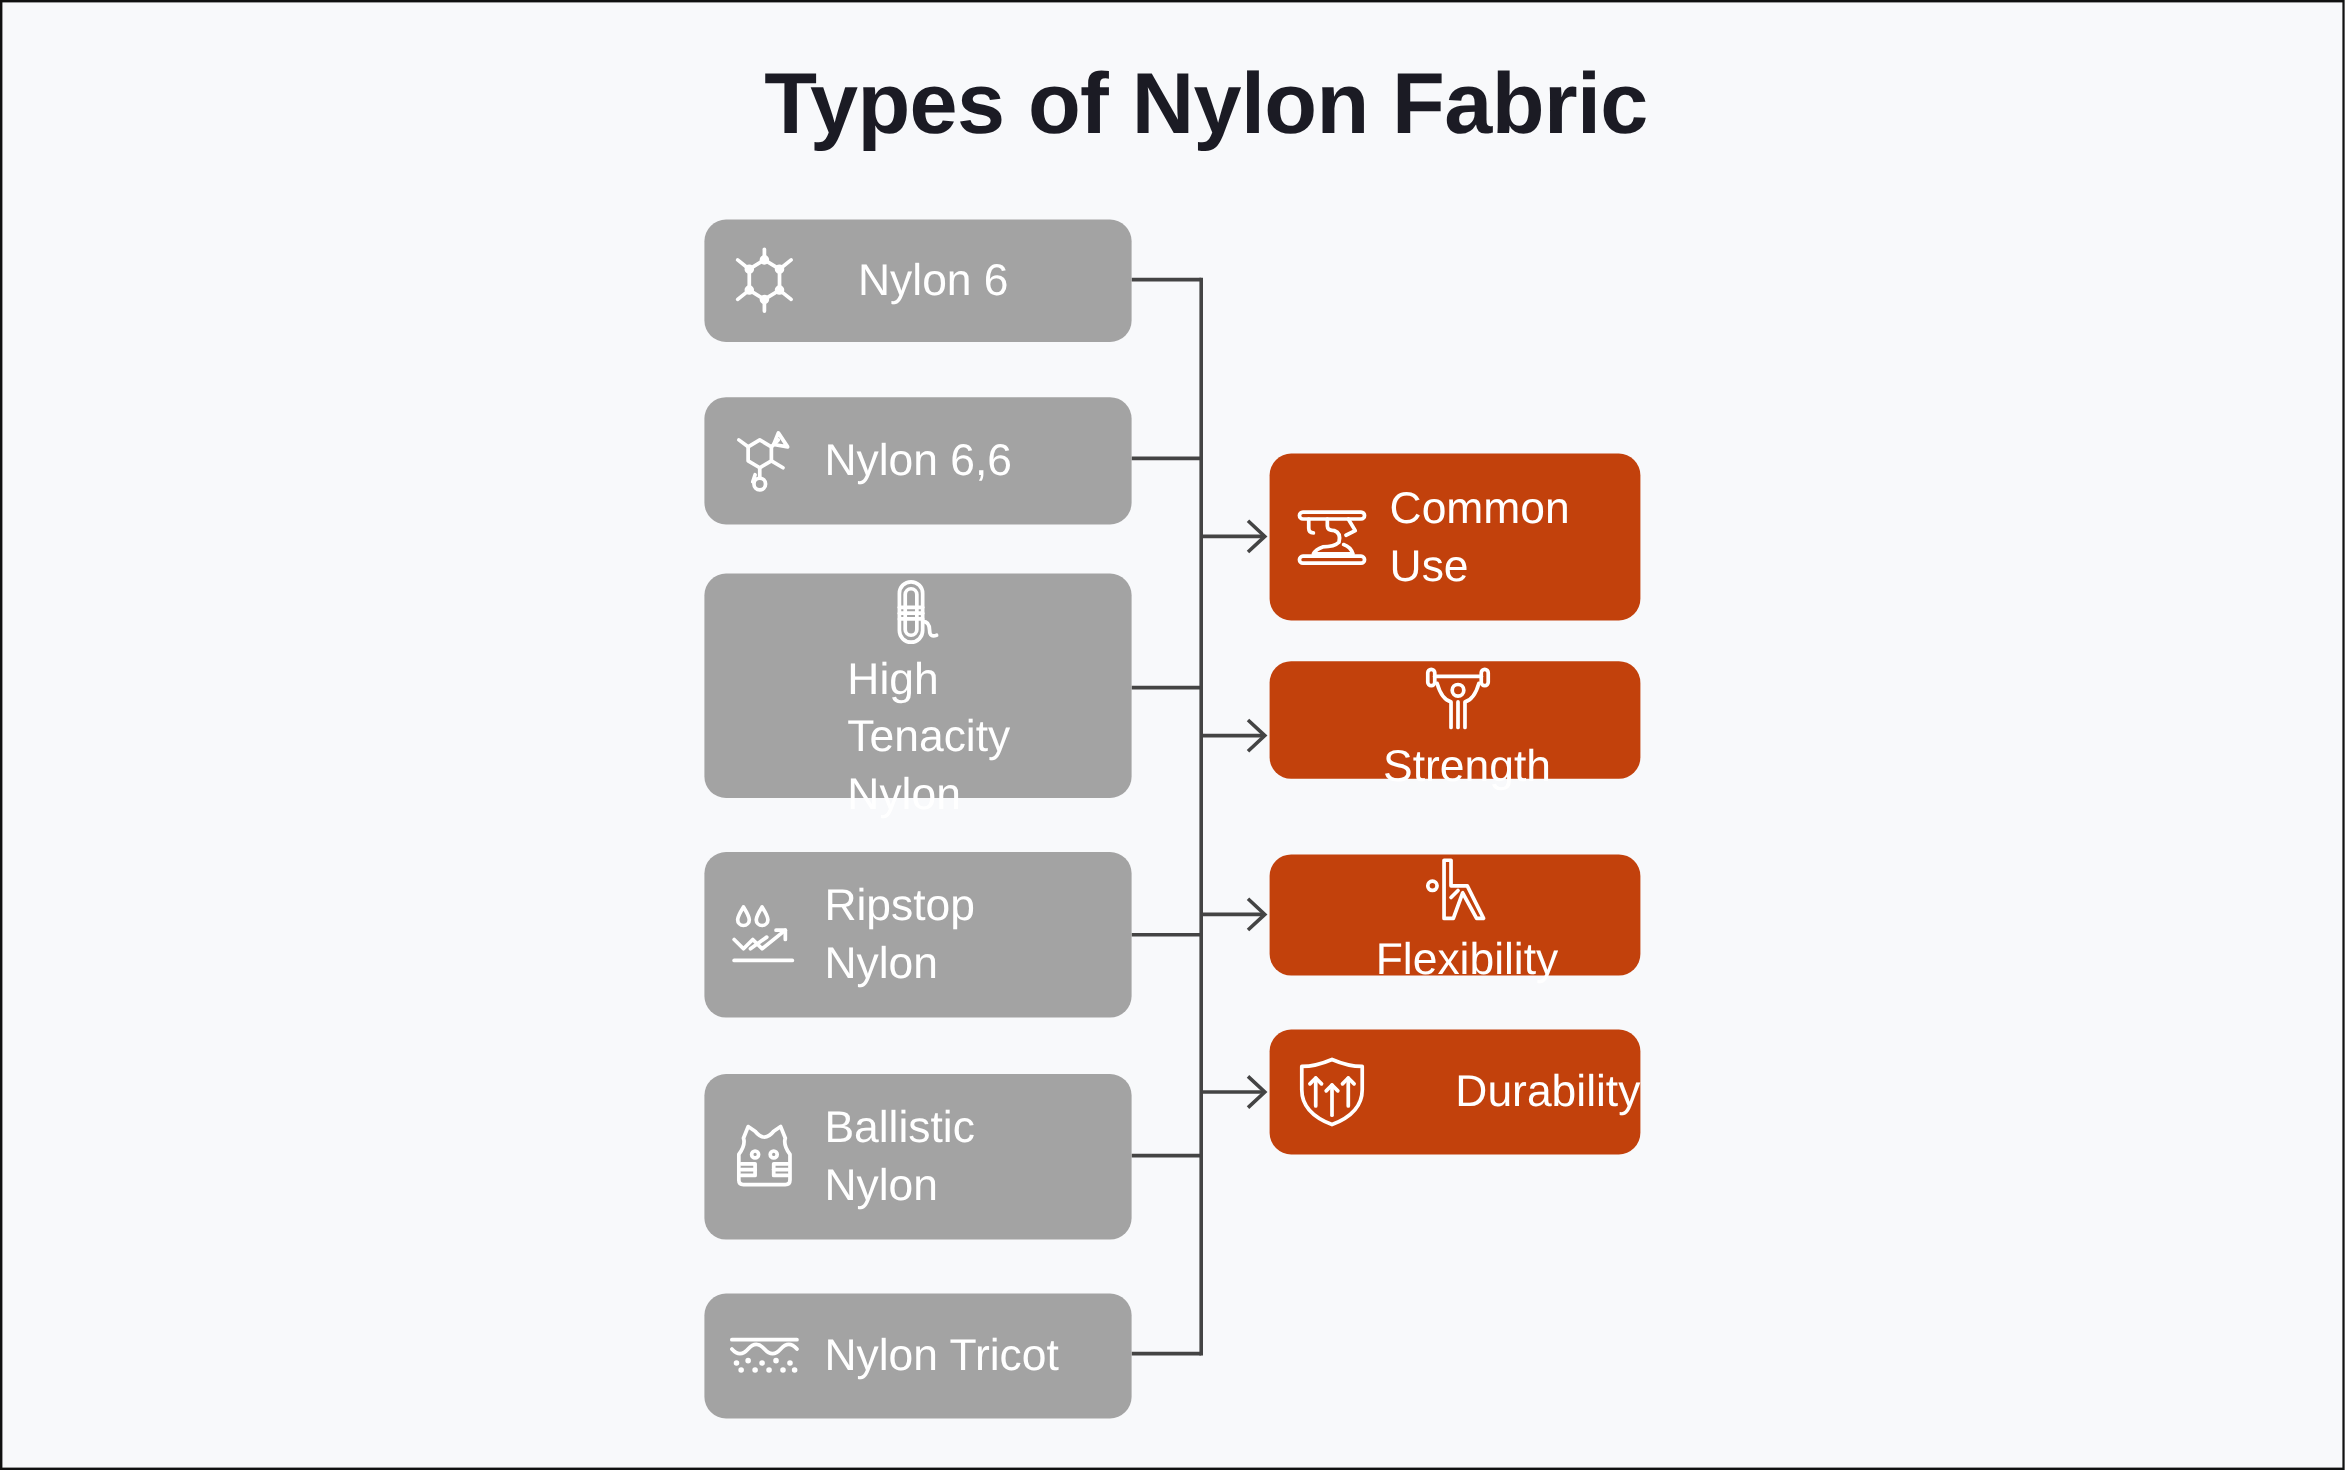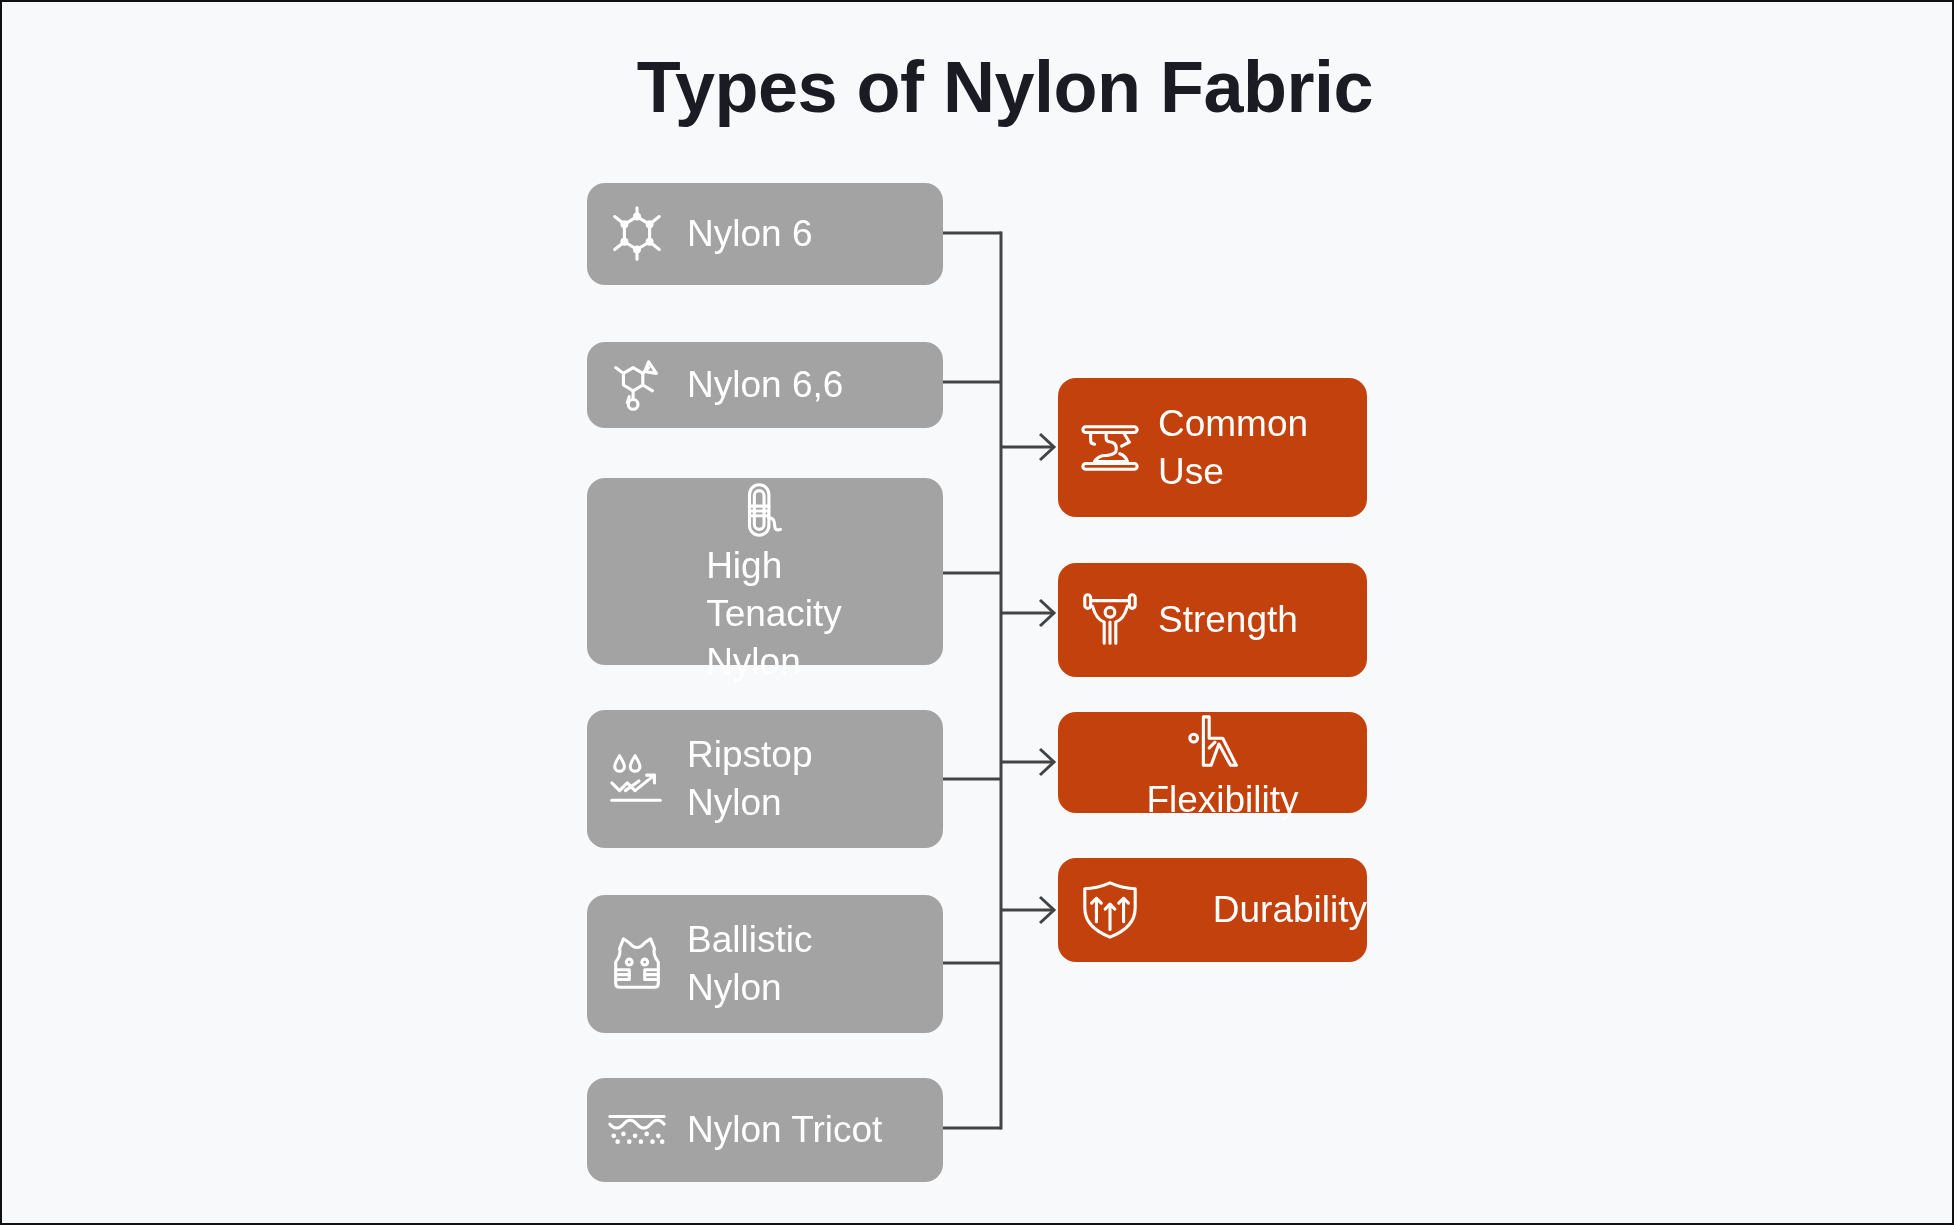--- a/index.html
+++ b/index.html
@@ -43,42 +43,42 @@
         <line x1="1001" y1="762" x2="1054" y2="762"></line>
         <polyline points="1040,749 1054,762 1040,775"></polyline>
       </g>
     <g>
         <line x1="1001" y1="910" x2="1054" y2="910"></line>
         <polyline points="1040,897 1054,910 1040,923"></polyline>
       </g>
   </g>
 </svg>
 
-<div class="node gray" style="top:183px;height:102px;">
+<div class="node gray" style="top:183px;height:102px;gap:28px;">
   <span class="icon">
     <svg viewBox="0 0 64 64">
         <polygon points="32,14 45,22 45,40 32,48 19,40 19,22"></polygon>
         <line x1="32" y1="14" x2="32" y2="5"></line>
         <line x1="45" y1="22" x2="55" y2="14"></line>
         <line x1="45" y1="40" x2="55" y2="48"></line>
         <line x1="32" y1="48" x2="32" y2="58"></line>
         <line x1="19" y1="40" x2="9" y2="48"></line>
         <line x1="19" y1="22" x2="9" y2="14"></line>
         <circle cx="32" cy="14" r="2.5"></circle>
         <circle cx="45" cy="22" r="2.5"></circle>
         <circle cx="45" cy="40" r="2.5"></circle>
         <circle cx="32" cy="48" r="2.5"></circle>
         <circle cx="19" cy="40" r="2.5"></circle>
         <circle cx="19" cy="22" r="2.5"></circle>
       </svg>
   </span>
   <span class="label">Nylon 6</span>
 </div>
 
-<div class="node gray" style="top:342px;height:86px;align-items:center;">
+<div class="node gray" style="top:331px;height:106px;align-items:center;">
   <span class="icon">
     <svg viewBox="0 0 64 64">
         <polygon points="28,14 38,20 38,32 28,38 18,32 18,20"></polygon>
         <polygon points="44,8 52,20 40,18"></polygon>
         <line x1="38" y1="20" x2="44" y2="14"></line>
         <line x1="38" y1="32" x2="48" y2="38"></line>
         <line x1="28" y1="38" x2="28" y2="46"></line>
         <circle cx="28" cy="52" r="5"></circle>
         <line x1="18" y1="20" x2="10" y2="14"></line>
         <line x1="24" y1="44" x2="22" y2="50"></line>
@@ -163,21 +163,21 @@
         <path d="M12 16 v8 q0 4 4 4"></path>
         <path d="M28 16 v6 q0 4 6 4 q6 2 4 10 q-4 4 -14 4 q-6 2 -8 6 h34 q-2 -6 -8 -8"></path>
         <path d="M46 16 l6 10 l-8 4"></path>
         <rect x="4" y="48" width="56" height="6" rx="3"></rect>
       </svg>
   </span>
   <span class="label">Common
 Use</span>
 </div>
 
-<div class="node blue" style="top:563px;height:114px;">
+<div class="node blue" style="top:551px;height:98px;flex-direction:column;">
   <span class="icon">
     <svg viewBox="0 0 64 64">
         <rect x="6" y="6" width="6" height="14" rx="3"></rect>
         <rect x="52" y="6" width="6" height="14" rx="3"></rect>
         <line x1="12" y1="12" x2="52" y2="12"></line>
         <path d="M14 18 q4 14 12 16 v22"></path>
         <path d="M50 18 q-4 14 -12 16 v22"></path>
         <circle cx="32" cy="24" r="5"></circle>
         <line x1="32" y1="34" x2="32" y2="56"></line>
       </svg>

